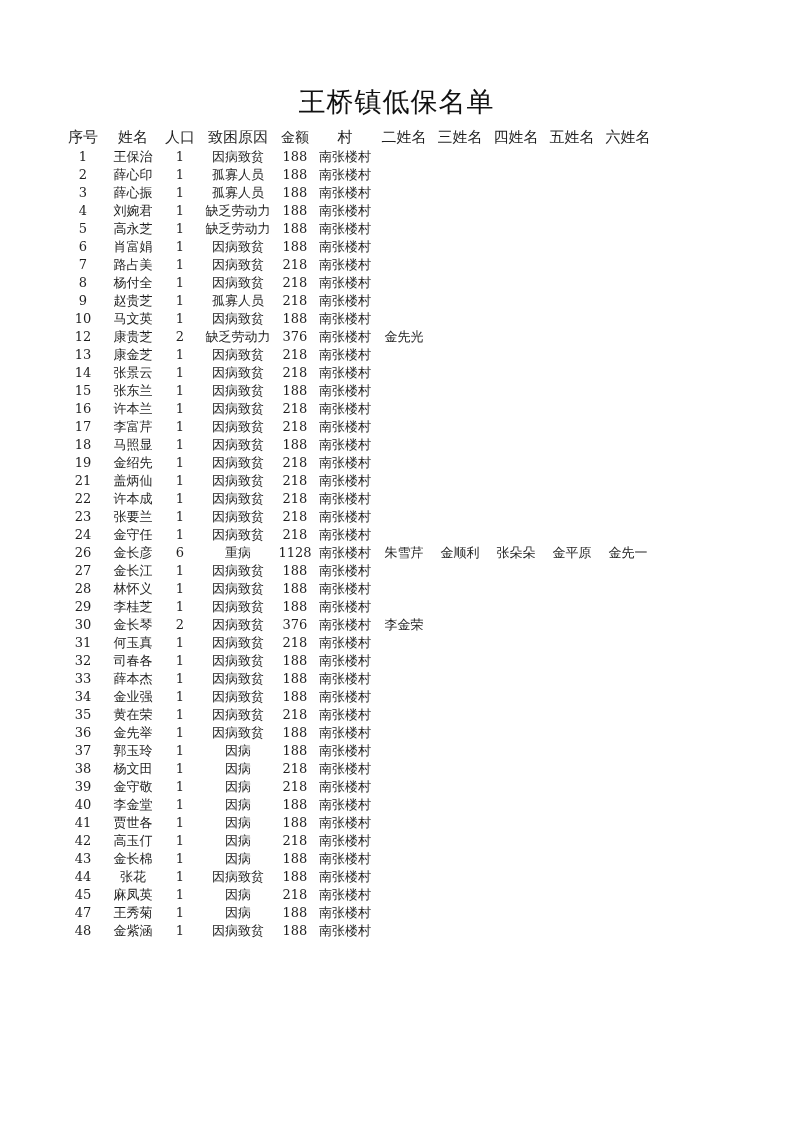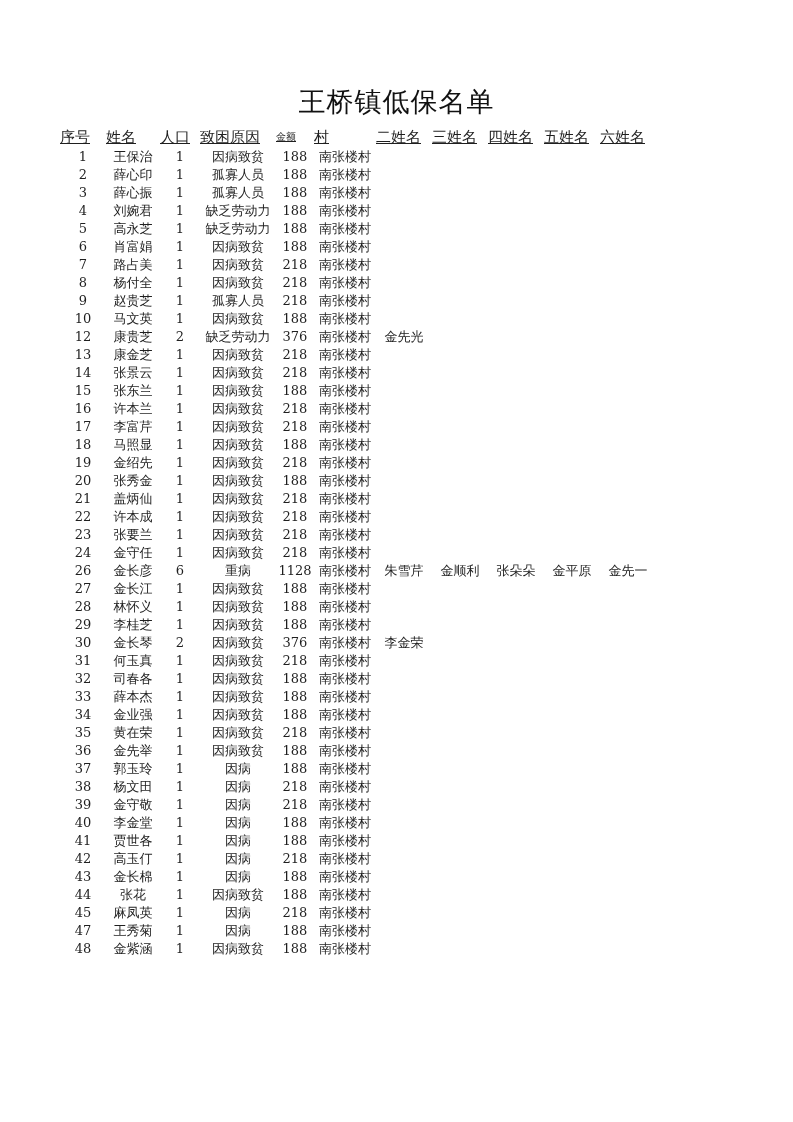--- a/index.html
+++ b/index.html
@@ -36,27 +36,26 @@
     margin-left: 60px;
     margin-top: 8px;
     border: none;
   }
   table.list th {
     font-weight: normal;
     font-size: 15px;
     padding: 0;
     height: 22px;
     line-height: 22px;
-    text-align: left;
+    text-align: center;
     white-space: nowrap;
     vertical-align: middle;
-    text-decoration: underline;
   }
   table.list th.small-header {
-    font-size: 10px;
+    font-size: 14px;
     margin-top: 12px;
   }
   table.list td {
     font-size: 13px;
     padding: 0;
     height: 18px;
     line-height: 18px;
     text-align: center;
     white-space: nowrap;
     vertical-align: middle;
@@ -333,33 +332,20 @@
           <td>因病致贫</td>
           <td>218</td>
           <td>南张楼村</td>
           <td></td>
           <td></td>
           <td></td>
           <td></td>
           <td></td>
         </tr>
         <tr>
-          <td>20</td>
-          <td>张秀金</td>
-          <td>1</td>
-          <td>因病致贫</td>
-          <td>188</td>
-          <td>南张楼村</td>
-          <td></td>
-          <td></td>
-          <td></td>
-          <td></td>
-          <td></td>
-        </tr>
-        <tr>
           <td>21</td>
           <td>盖炳仙</td>
           <td>1</td>
           <td>因病致贫</td>
           <td>218</td>
           <td>南张楼村</td>
           <td></td>
           <td></td>
           <td></td>
           <td></td>

